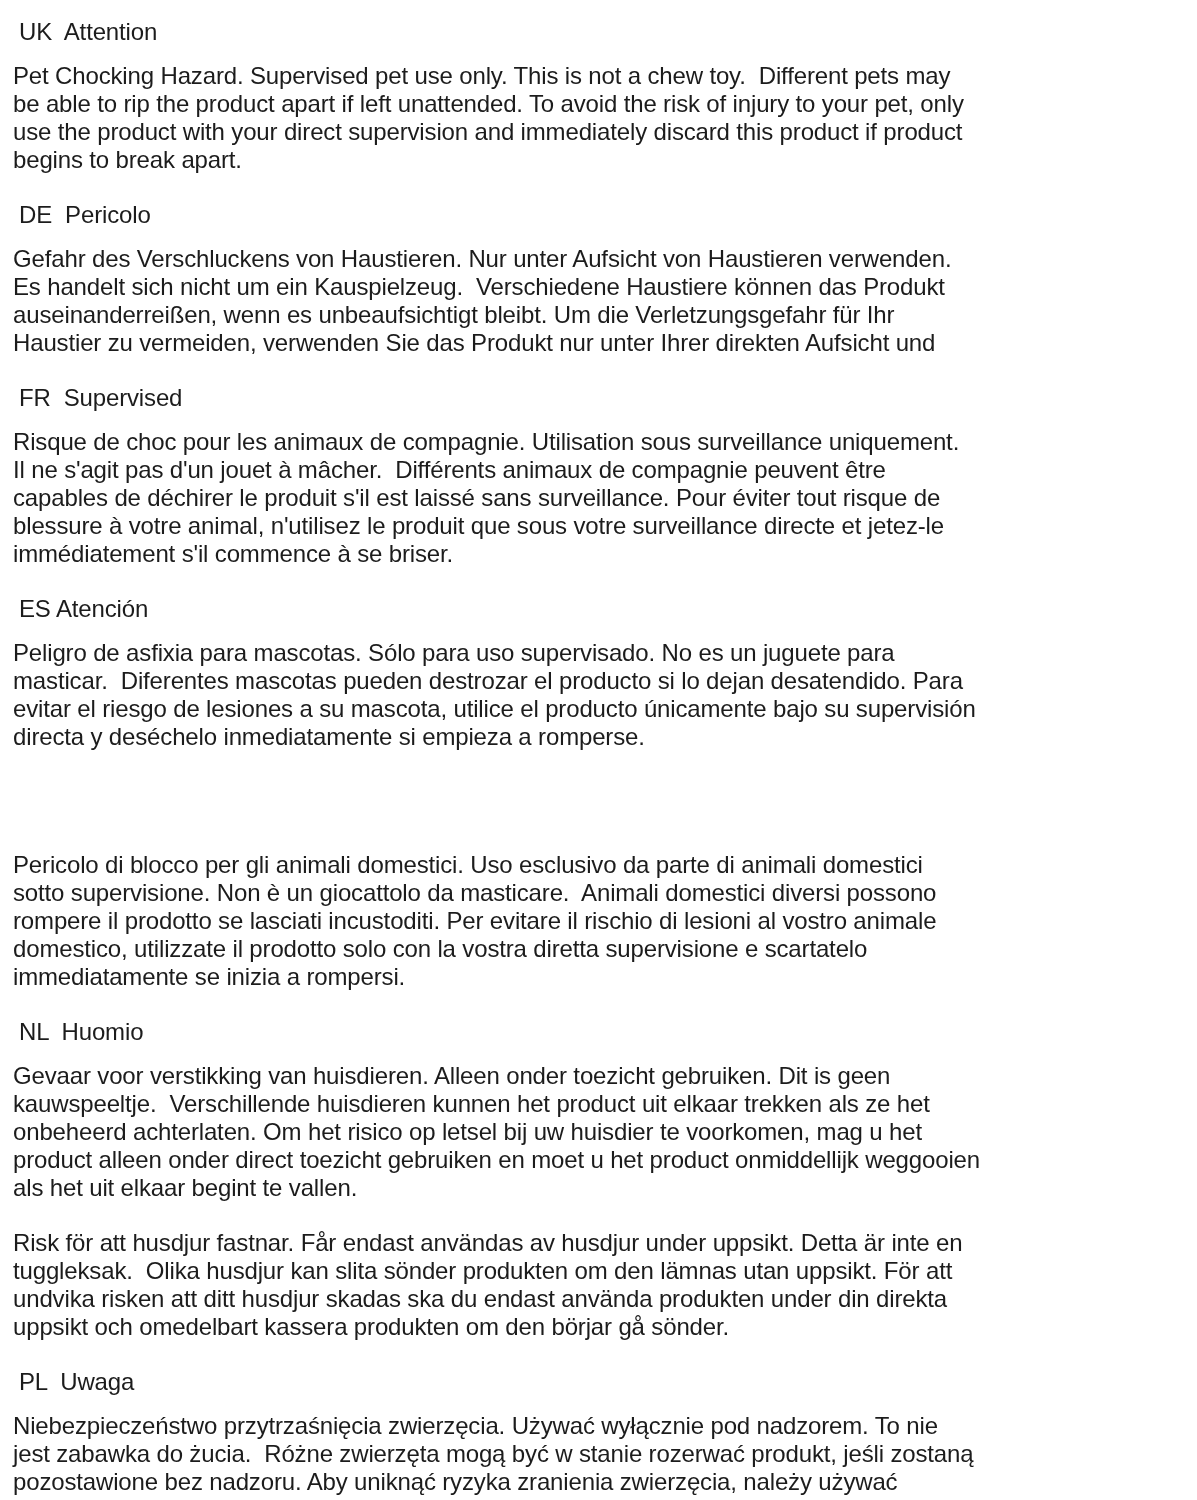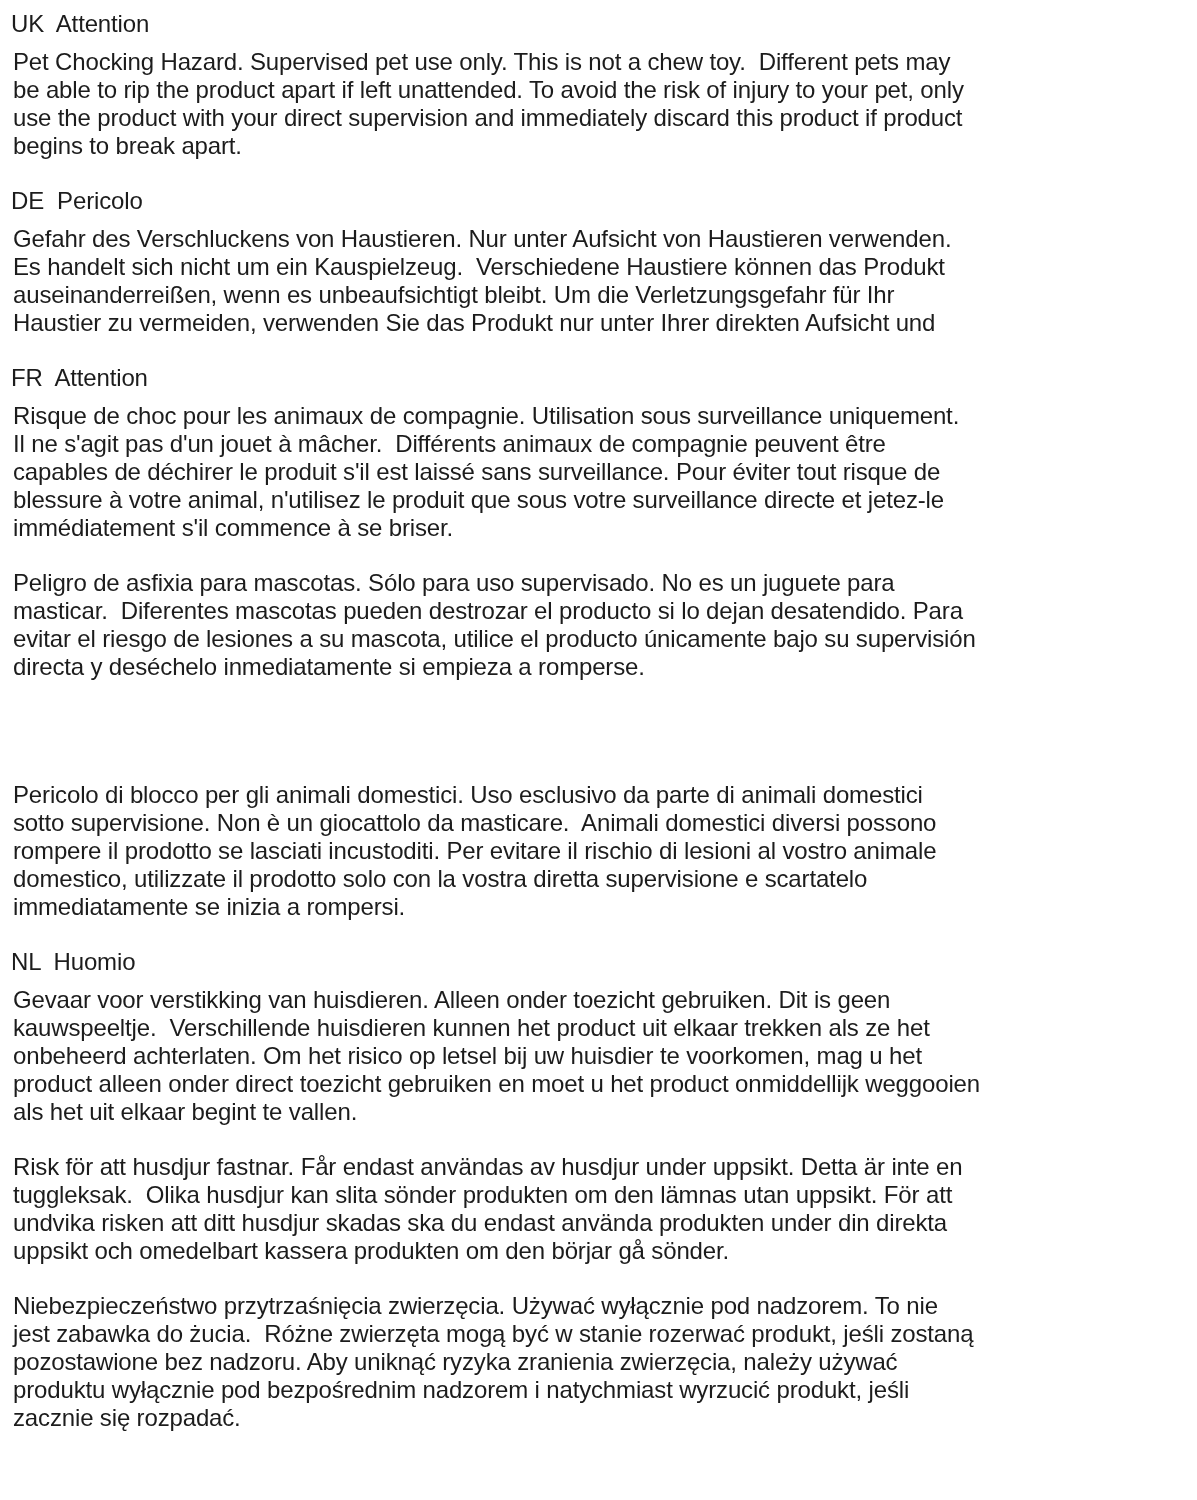--- a/index.html
+++ b/index.html
@@ -24,21 +24,21 @@
     color: #1c1c1c;
     overflow: hidden;
   }
   .section {
     margin: 0 0 27px 0;
   }
   .section.gap-large {
     margin-bottom: 100px;
   }
   .heading {
-    margin: 8px;
+    margin: 16px;
     font-size: 24px;
     font-weight: normal;
     white-space: pre-wrap;
   }
   .body-text {
     margin: 10px;
     white-space: pre-wrap;
   }
 </style>
 </head>
@@ -56,29 +56,30 @@
 
   <div class="section">
     <p class="heading">DE  Pericolo</p>
     <p class="body-text">Gefahr des Verschluckens von Haustieren. Nur unter Aufsicht von Haustieren verwenden.
 Es handelt sich nicht um ein Kauspielzeug.  Verschiedene Haustiere können das Produkt
 auseinanderreißen, wenn es unbeaufsichtigt bleibt. Um die Verletzungsgefahr für Ihr
 Haustier zu vermeiden, verwenden Sie das Produkt nur unter Ihrer direkten Aufsicht und</p>
   </div>
 
   <div class="section">
-    <p class="heading">FR  Attention</p>
+    <p class="heading">FR  Supervised</p>
     <p class="body-text">Risque de choc pour les animaux de compagnie. Utilisation sous surveillance uniquement.
 Il ne s'agit pas d'un jouet à mâcher.  Différents animaux de compagnie peuvent être
 capables de déchirer le produit s'il est laissé sans surveillance. Pour éviter tout risque de
 blessure à votre animal, n'utilisez le produit que sous votre surveillance directe et jetez-le
 immédiatement s'il commence à se briser.</p>
   </div>
 
   <div class="section gap-large">
+    <p class="heading">ES Atención</p>
     <p class="body-text">Peligro de asfixia para mascotas. Sólo para uso supervisado. No es un juguete para
 masticar.  Diferentes mascotas pueden destrozar el producto si lo dejan desatendido. Para
 evitar el riesgo de lesiones a su mascota, utilice el producto únicamente bajo su supervisión
 directa y deséchelo inmediatamente si empieza a romperse.</p>
   </div>
 
   <div class="section">
     <p class="body-text">Pericolo di blocco per gli animali domestici. Uso esclusivo da parte di animali domestici
 sotto supervisione. Non è un giocattolo da masticare.  Animali domestici diversi possono
 rompere il prodotto se lasciati incustoditi. Per evitare il rischio di lesioni al vostro animale
@@ -96,20 +97,21 @@
   </div>
 
   <div class="section">
     <p class="body-text">Risk för att husdjur fastnar. Får endast användas av husdjur under uppsikt. Detta är inte en
 tuggleksak.  Olika husdjur kan slita sönder produkten om den lämnas utan uppsikt. För att
 undvika risken att ditt husdjur skadas ska du endast använda produkten under din direkta
 uppsikt och omedelbart kassera produkten om den börjar gå sönder.</p>
   </div>
 
   <div class="section">
+    <p class="heading">PL  Uwaga</p>
     <p class="body-text">Niebezpieczeństwo przytrzaśnięcia zwierzęcia. Używać wyłącznie pod nadzorem. To nie
 jest zabawka do żucia.  Różne zwierzęta mogą być w stanie rozerwać produkt, jeśli zostaną
 pozostawione bez nadzoru. Aby uniknąć ryzyka zranienia zwierzęcia, należy używać
 produktu wyłącznie pod bezpośrednim nadzorem i natychmiast wyrzucić produkt, jeśli
 zacznie się rozpadać.</p>
   </div>
 
 </div>
 
 </body></html>

